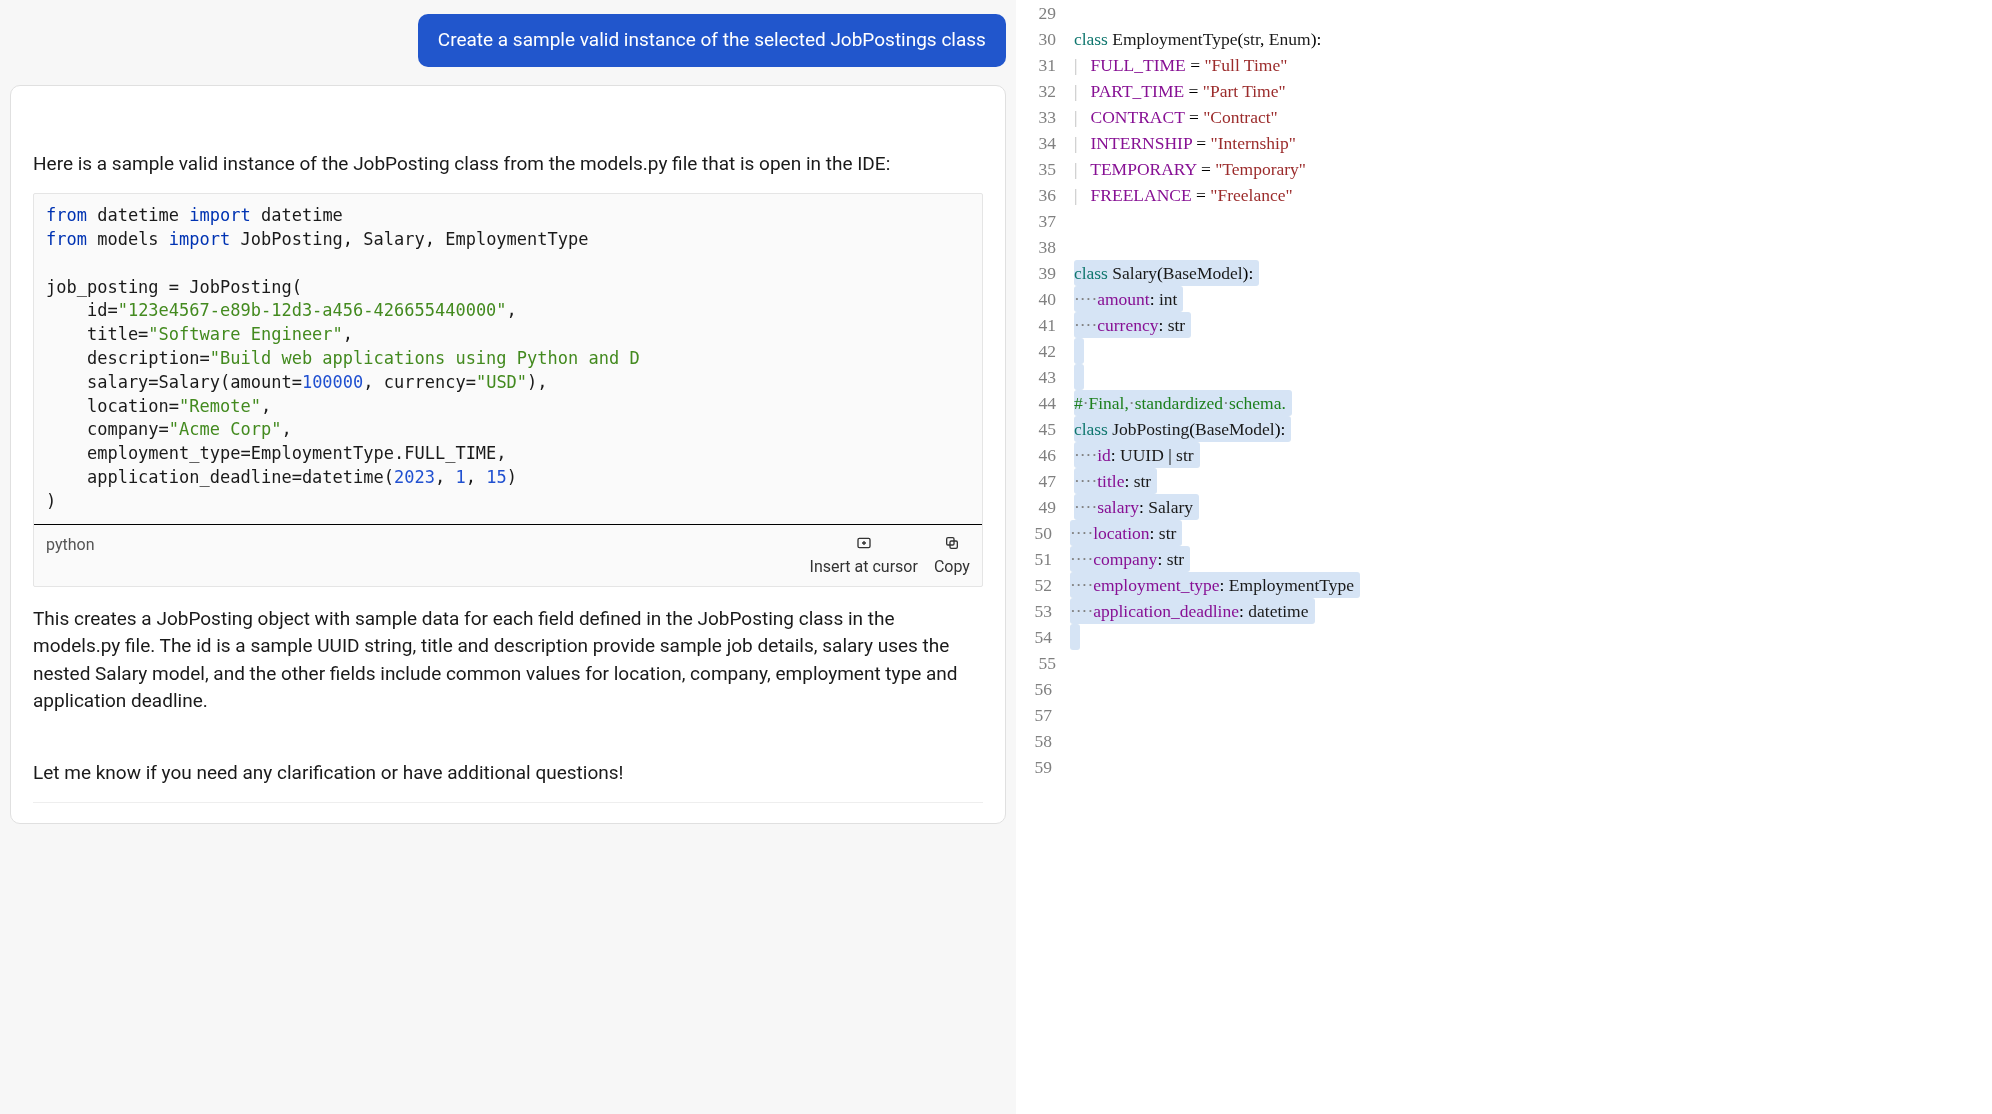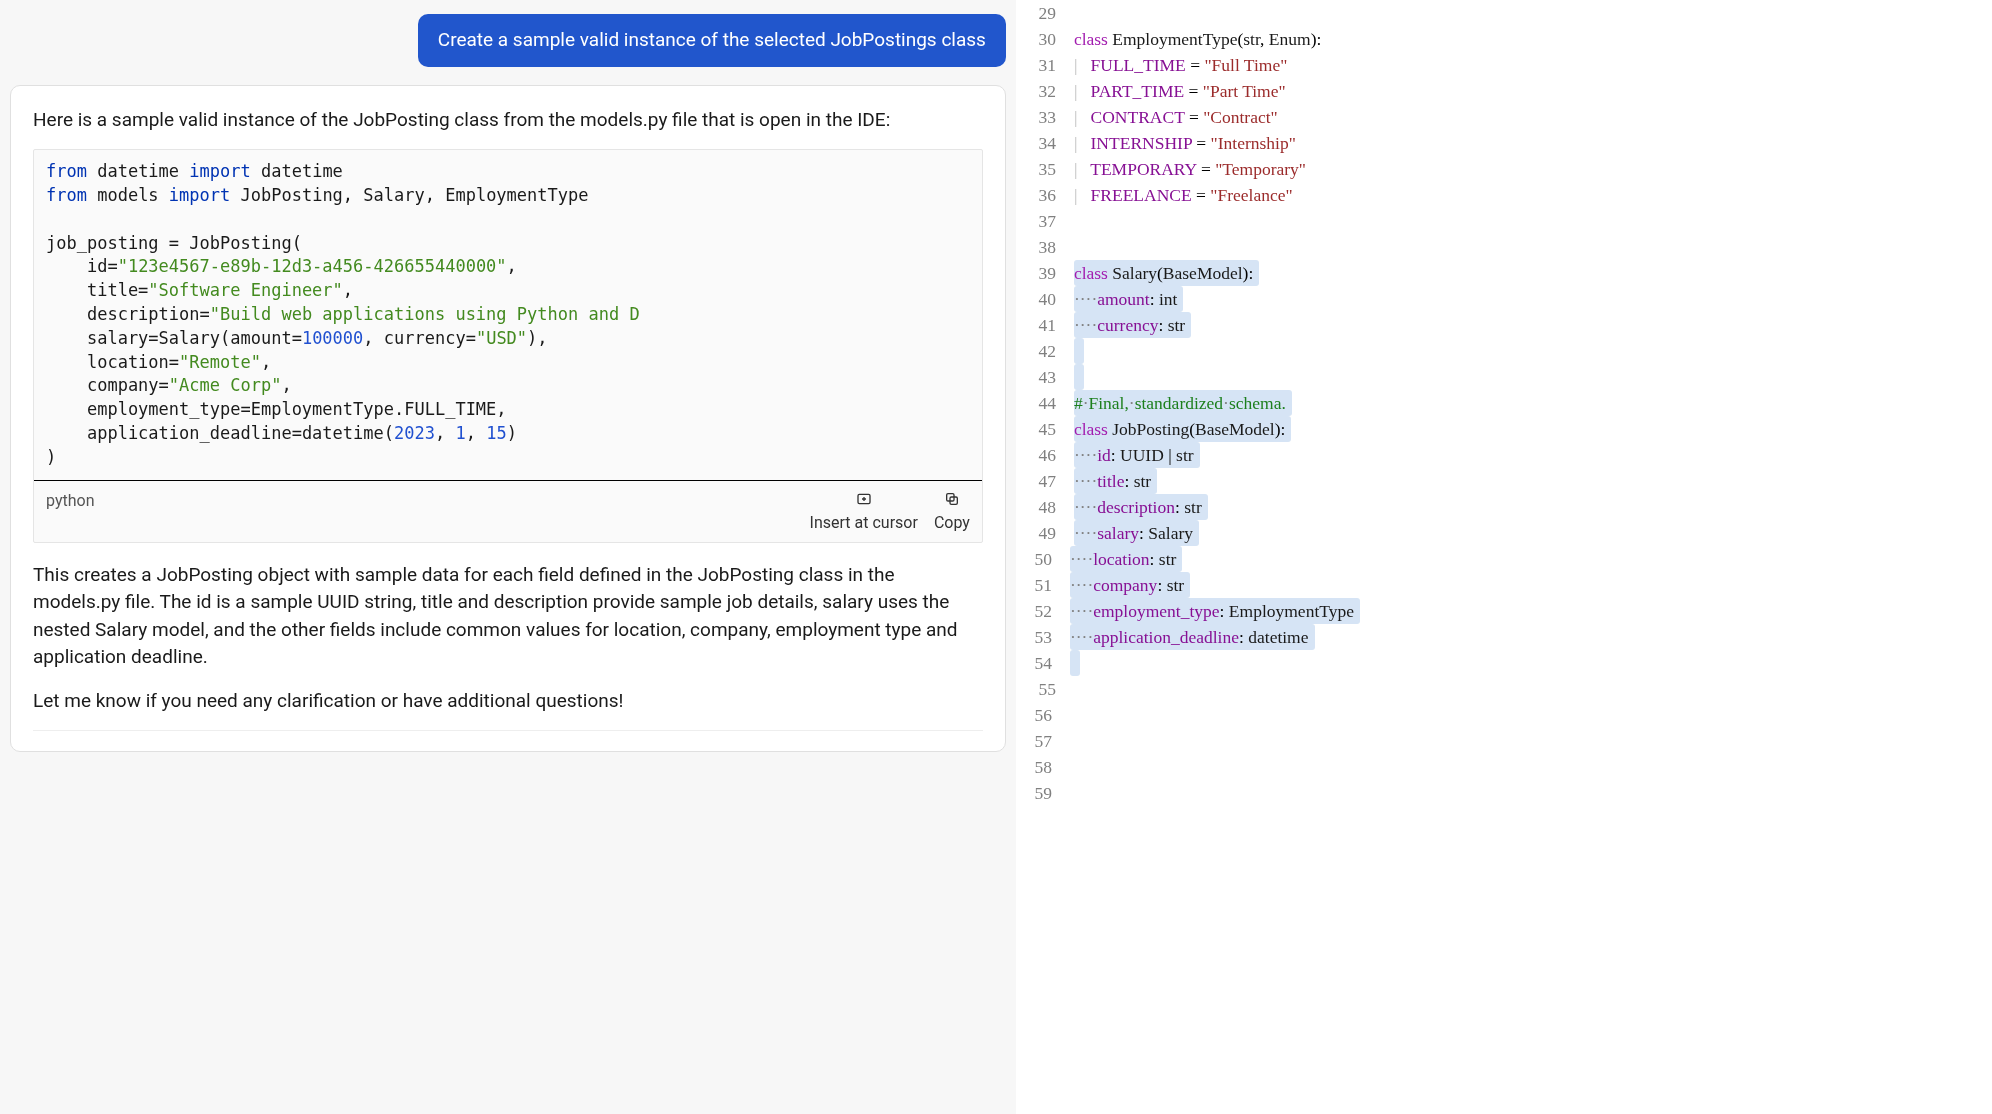--- a/index.html
+++ b/index.html
@@ -41,20 +41,21 @@
       background: #fff;
       border: 1px solid #e0e0e0;
       border-radius: 10px;
       padding: 20px 22px;
     }
     .response-text {
       font-size: 19px;
       line-height: 1.45;
       color: #1a1a1a;
       margin-bottom: 16px;
+      margin-top: 44px;
     }
     .code-block {
       background: #fafafa;
       border: 1px solid #e5e5e5;
       border-radius: 2px;
       margin-bottom: 0;
       overflow: hidden;
     }
     .code-content {
       padding: 10px 12px;
@@ -113,21 +114,21 @@
     .indent-guide { color: #c0c0c0; }
     .change-bar-green { border-left: 4px solid #4caf50; margin-left: -4px; padding-left: 0; }
     .change-bar-blue { border-left: 4px solid #6aa0d8; margin-left: -4px; padding-left: 0;}
     
     
     .kw { color: #0033b3; }
     .str { color: #438a1f; }
     .num { color: #2050d0; }
     
     
-    .r-kw { color: #a21caf; }
+    .r-kw { color: #0f766e; }
     .r-cls { color: #1a1a1a; }
     .r-str { color: #9b2b2b; }
     .r-prop { color: #871094; }
     .r-type { color: #1a1a1a; }
     .r-comment { color: #1c7f1c; }
     .r-dot { color: #808080; }
   </style>
 </head>
 <body>
 
@@ -254,24 +255,20 @@
       </div>
       <div class="code-line">
         <div class="gutter">46</div>
         <div class="code-text highlight-bg"><span class="r-dot">····</span><span class="r-prop">id</span>: <span class="r-type">UUID</span> | <span class="r-type">str</span></div>
       </div>
       <div class="code-line">
         <div class="gutter">47</div>
         <div class="code-text highlight-bg"><span class="r-dot">····</span><span class="r-prop">title</span>: <span class="r-type">str</span></div>
       </div>
       <div class="code-line">
-        <div class="gutter">48</div>
-        <div class="code-text highlight-bg"><span class="r-dot">····</span><span class="r-prop">description</span>: <span class="r-type">str</span></div>
-      </div>
-      <div class="code-line">
         <div class="gutter">49</div>
         <div class="code-text highlight-bg"><span class="r-dot">····</span><span class="r-prop">salary</span>: <span class="r-type">Salary</span></div>
       </div>
       <div class="code-line">
         <div class="gutter change-bar-blue">50</div>
         <div class="code-text highlight-bg"><span class="r-dot">····</span><span class="r-prop">location</span>: <span class="r-type">str</span></div>
       </div>
       <div class="code-line">
         <div class="gutter change-bar-blue">51</div>
         <div class="code-text highlight-bg"><span class="r-dot">····</span><span class="r-prop">company</span>: <span class="r-type">str</span></div>

